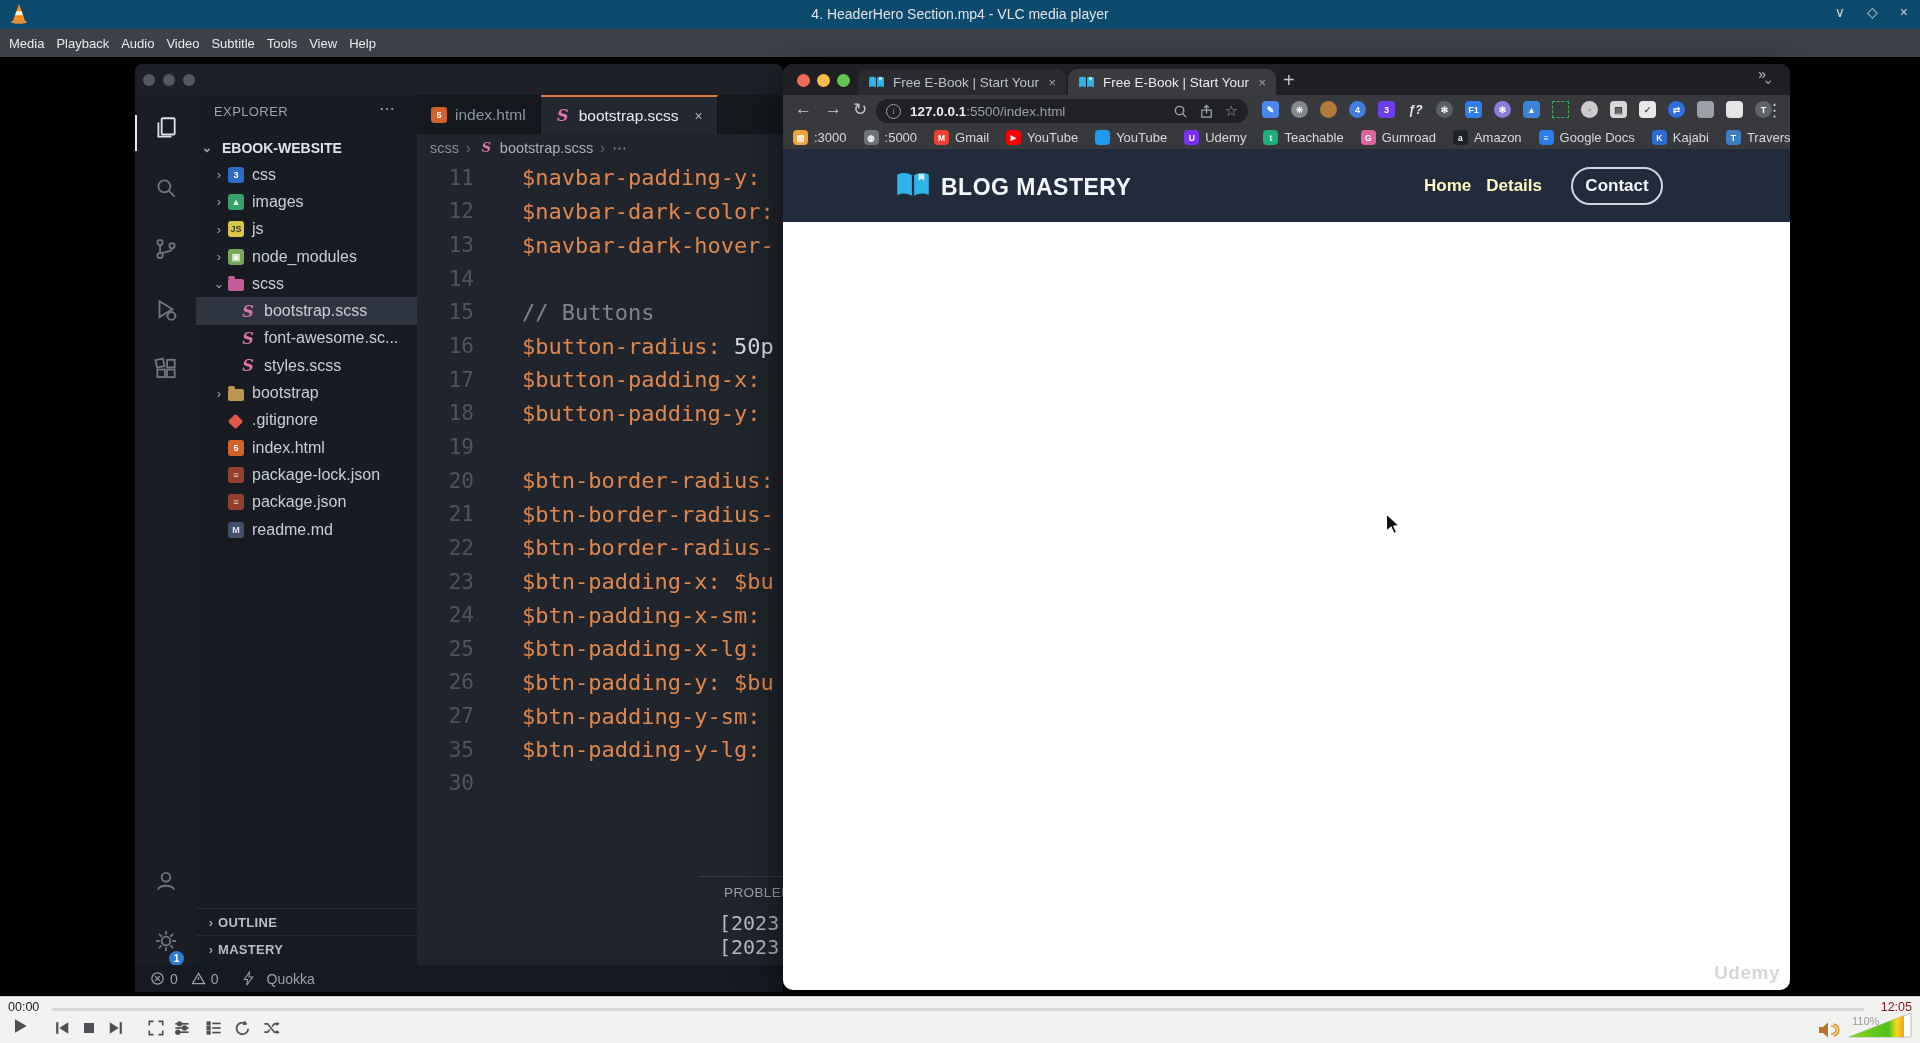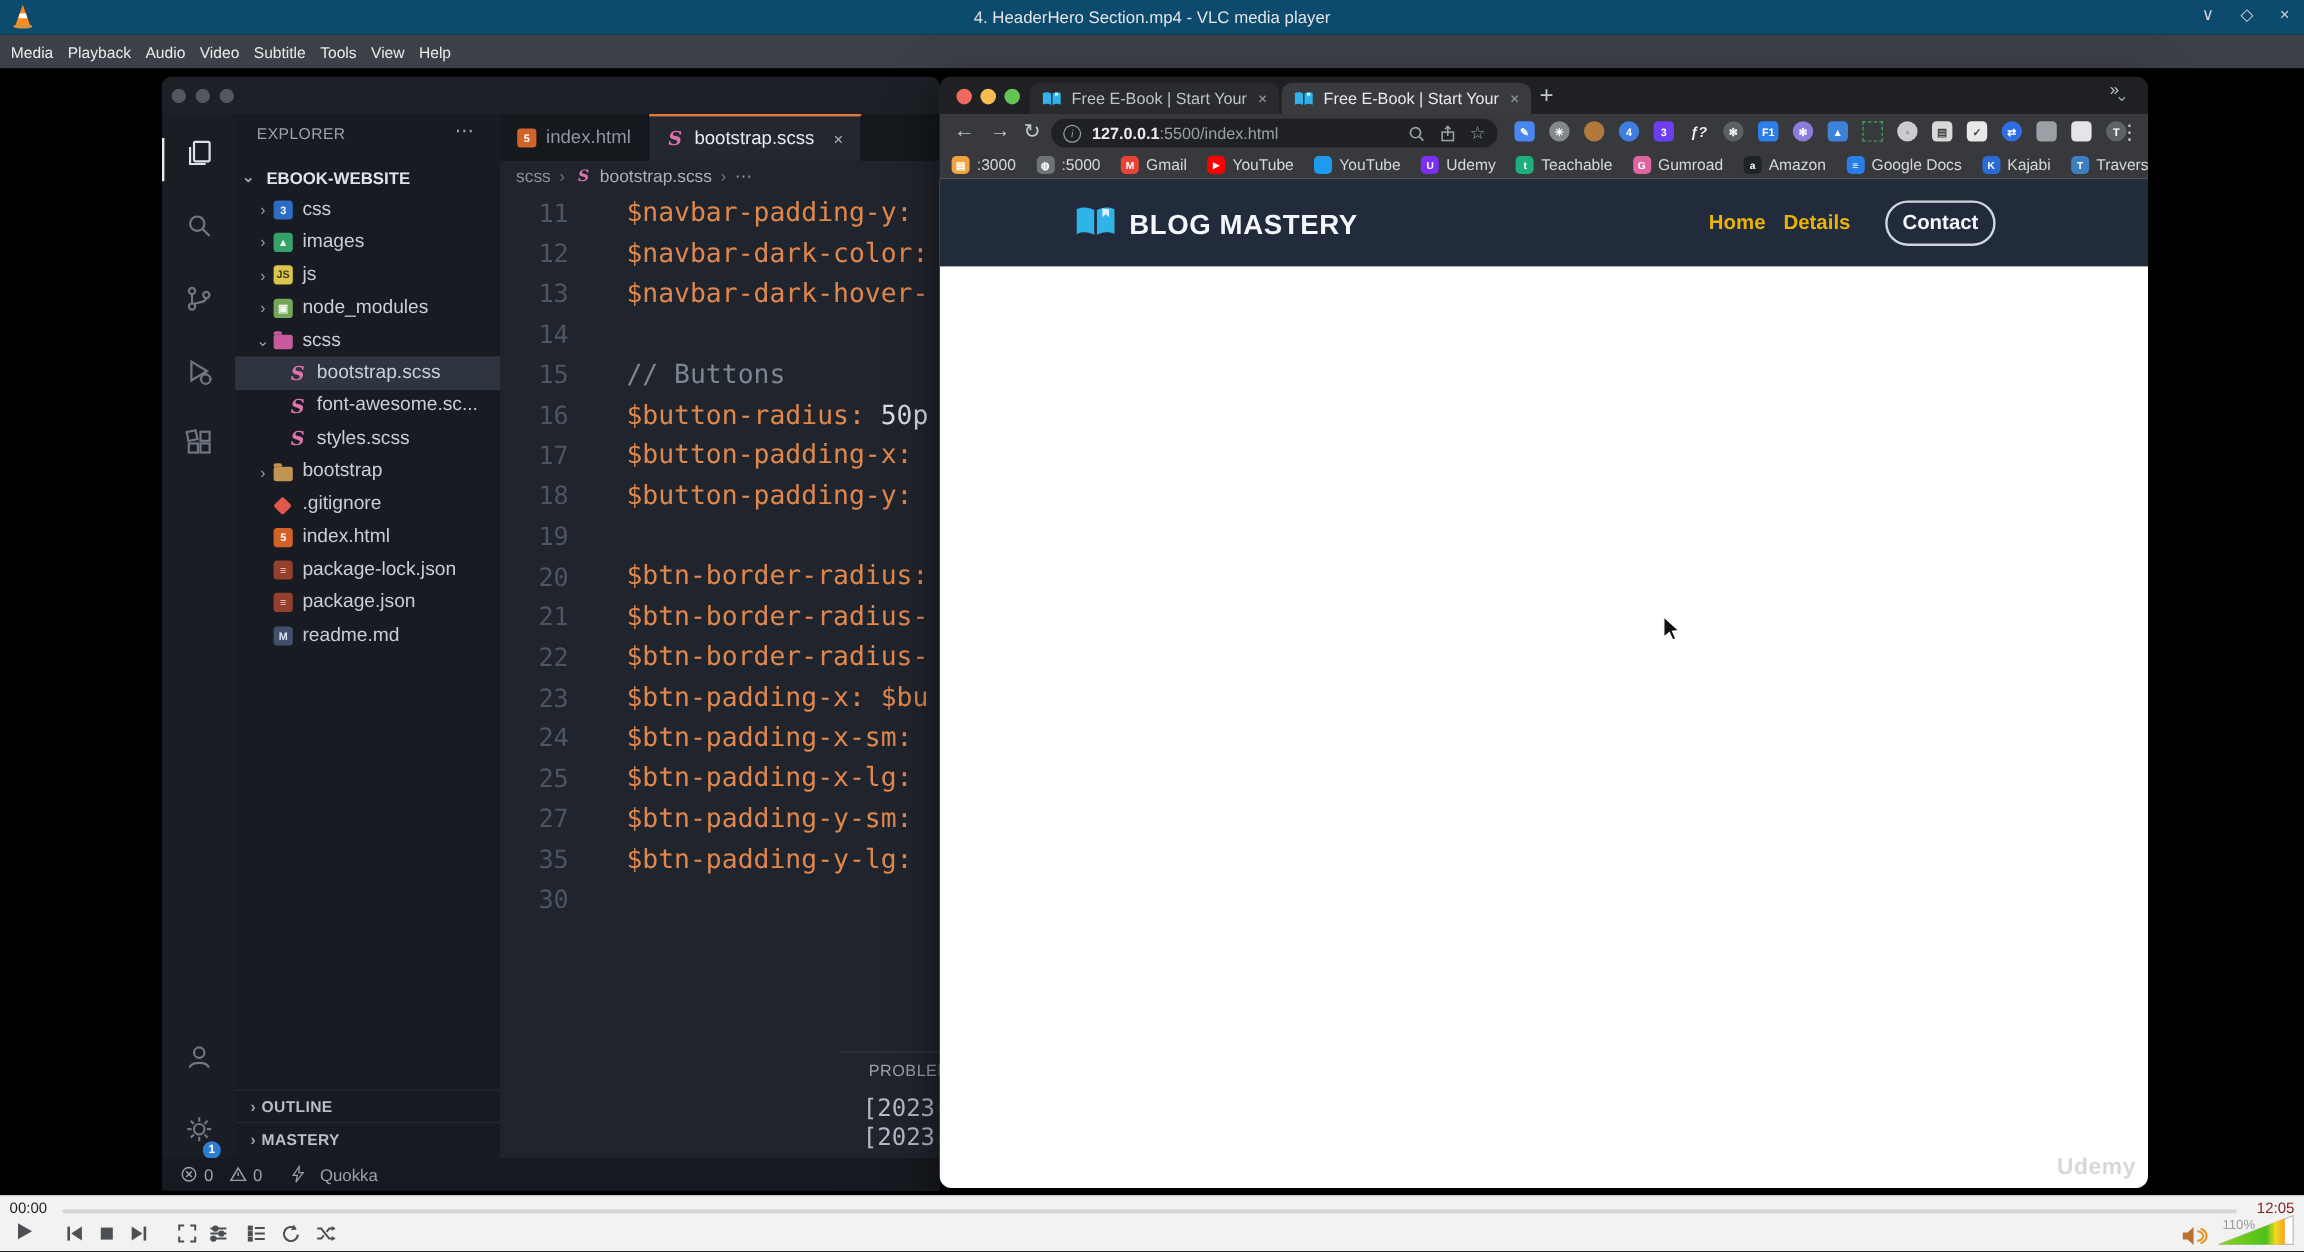--- a/index.html
+++ b/index.html
@@ -109,21 +109,21 @@
   #bookmarks-bar{position:absolute;left:0;top:62px;width:100%;height:23px;background:#38393d;display:flex;align-items:center;padding-left:10px;gap:17px;box-sizing:border-box;}
   .bm{display:flex;align-items:center;gap:6px;font-size:13px;color:#d5d8db;flex:none;}
   .bm-ic{width:15px;height:15px;border-radius:4px;display:flex;align-items:center;justify-content:center;font-size:8.5px;font-weight:bold;color:#fff;}
   #bm-overflow{position:absolute;right:24px;top:2px;color:#c6c9cd;font-size:14px;}
 
   #site{position:absolute;left:0;top:85px;width:100%;height:841px;background:#ffffff;}
   #site-nav{position:absolute;left:0;top:0;width:100%;height:73px;background:#212b3c;}
   #site-logo{position:absolute;left:112px;top:21px;display:flex;align-items:center;gap:10px;}
   #site-brand{font-size:23px;font-weight:bold;color:#f4f6f9;letter-spacing:.5px;}
   #site-links{position:absolute;right:127px;top:0;height:73px;display:flex;align-items:center;gap:15px;}
-  .site-link{font-size:17px;font-weight:bold;color:#eab308;}
+  .site-link{font-size:17px;font-weight:bold;color:#fef9c3;}
   #contact-btn{margin-left:14px;width:92px;height:38px;border:2px solid #cfd6dd;border-radius:19px;display:flex;align-items:center;justify-content:center;font-size:17px;font-weight:bold;color:#f4f6f9;box-sizing:border-box;}
   #page-cursor{position:absolute;left:602px;top:364px;}
   #site-watermark{position:absolute;right:10px;bottom:6px;font-size:19px;font-weight:bold;color:rgba(110,110,110,.28);letter-spacing:.5px;}
 
   
   #vlc-bottom{position:absolute;left:0;top:996px;width:1920px;height:47px;background:#f2f2f1;border-top:1px solid #cfcfcf;box-sizing:border-box;}
   #time-elapsed{position:absolute;left:8px;top:3px;font-size:12.5px;color:#1c1c1c;}
   #time-total{position:absolute;right:8px;top:3px;font-size:12.5px;color:#7f1d1d;}
   #seek-track{position:absolute;left:52px;right:56px;top:11px;height:3px;background:#d6d6d6;border-radius:2px;}
   .vlc-btn{position:absolute;top:21px;width:20px;height:20px;color:#4c5054;}
@@ -387,20 +387,24 @@
               <span class="gut">23</span>
               <span class="ctxt"><span class="tok-v">$btn-padding-x: </span><span class="tok-v">$bu</span></span>
             </div>
             <div class="cline">
               <span class="gut">24</span>
               <span class="ctxt"><span class="tok-v">$btn-padding-x-sm:</span></span>
             </div>
             <div class="cline">
               <span class="gut">25</span>
               <span class="ctxt"><span class="tok-v">$btn-padding-x-lg:</span></span>
+            </div>
+            <div class="cline">
+              <span class="gut">26</span>
+              <span class="ctxt"><span class="tok-v">$btn-padding-y: </span><span class="tok-v">$bu</span></span>
             </div>
             <div class="cline">
               <span class="gut">27</span>
               <span class="ctxt"><span class="tok-v">$btn-padding-y-sm:</span></span>
             </div>
             <div class="cline">
               <span class="gut">35</span>
               <span class="ctxt"><span class="tok-v">$btn-padding-y-lg:</span></span>
             </div>
             <div class="cline">

